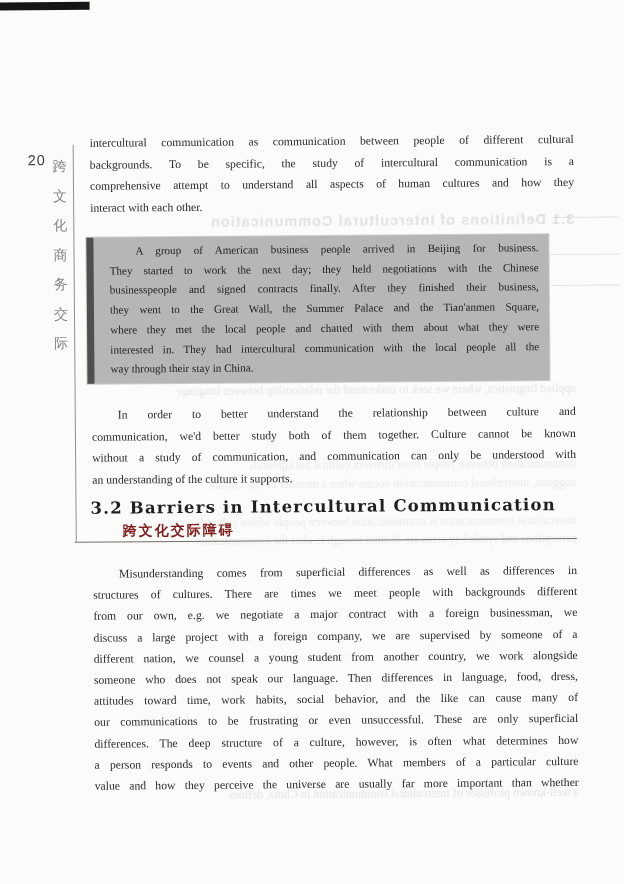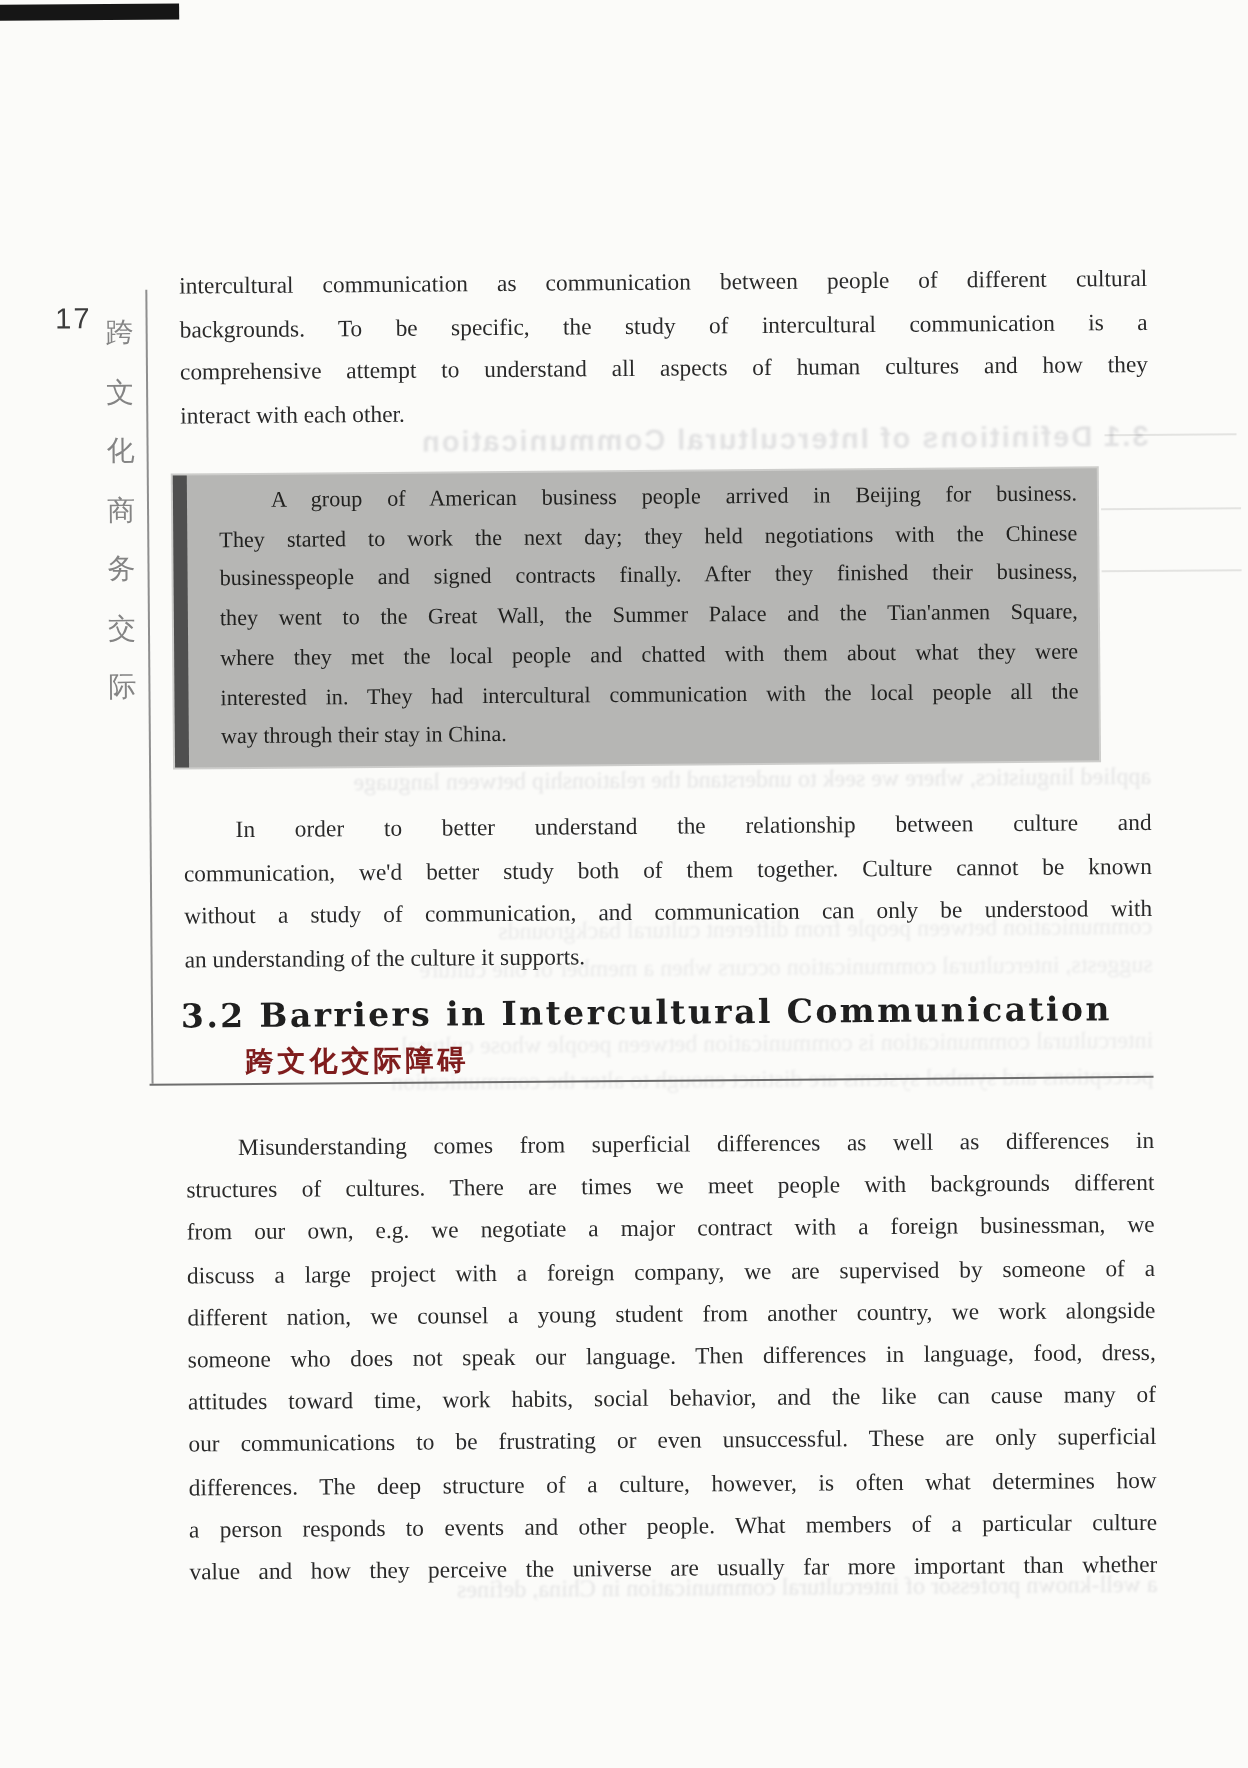--- a/index.html
+++ b/index.html
@@ -115,21 +115,21 @@
     <div class="ghost g2">suggests, intercultural communication occurs when a member of one culture</div>
     <div class="ghost g3">intercultural communication is communication between people whose cultural</div>
     <div class="ghost g4">perceptions and symbol systems are distinct enough to alter the communication</div>
     <div class="ghost g5">a well-known professor of intercultural communication in China, defines</div>
 
     <div class="art art1"></div>
     <div class="art art2"></div>
     <div class="art art3"></div>
 
     <div class="topbar"></div>
-    <div class="page-num">17</div>
+    <div class="page-num">20</div>
     <div class="cjk-col">
         <div class="cjk-char">跨</div>
         <div class="cjk-char">文</div>
         <div class="cjk-char">化</div>
         <div class="cjk-char">商</div>
         <div class="cjk-char">务</div>
         <div class="cjk-char">交</div>
         <div class="cjk-char">际</div>
       </div>
     <div class="vrule"></div>

